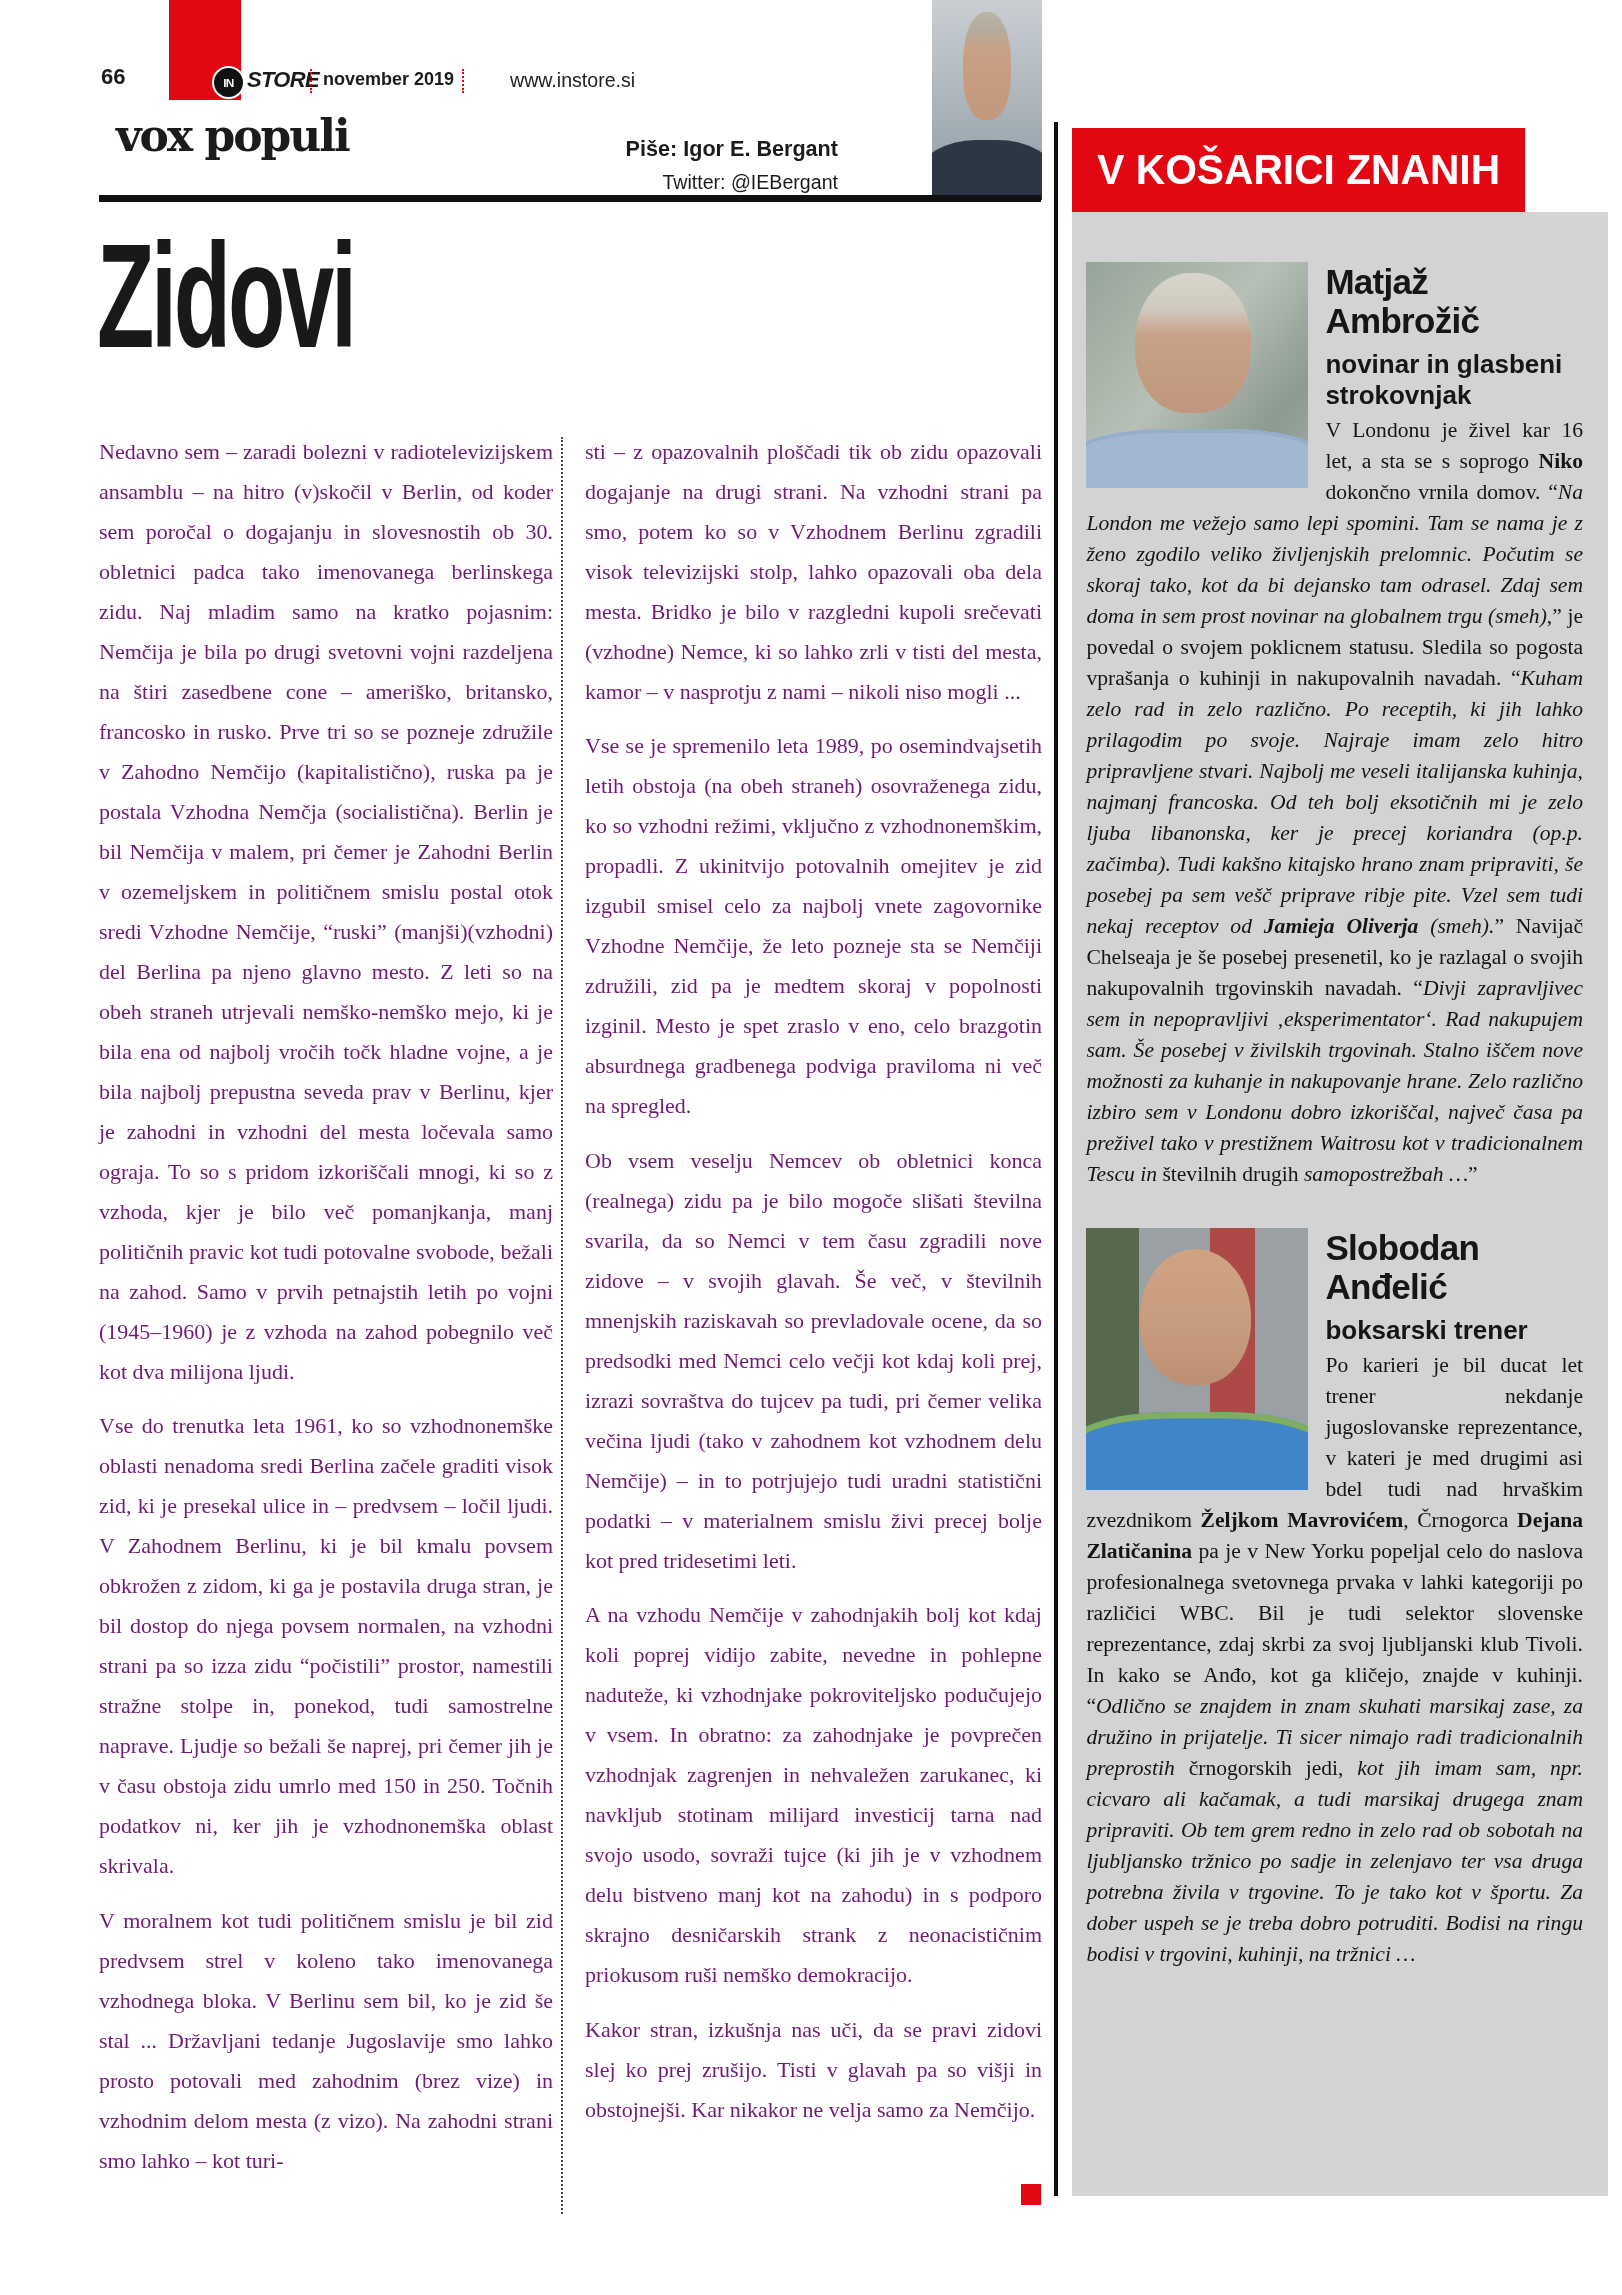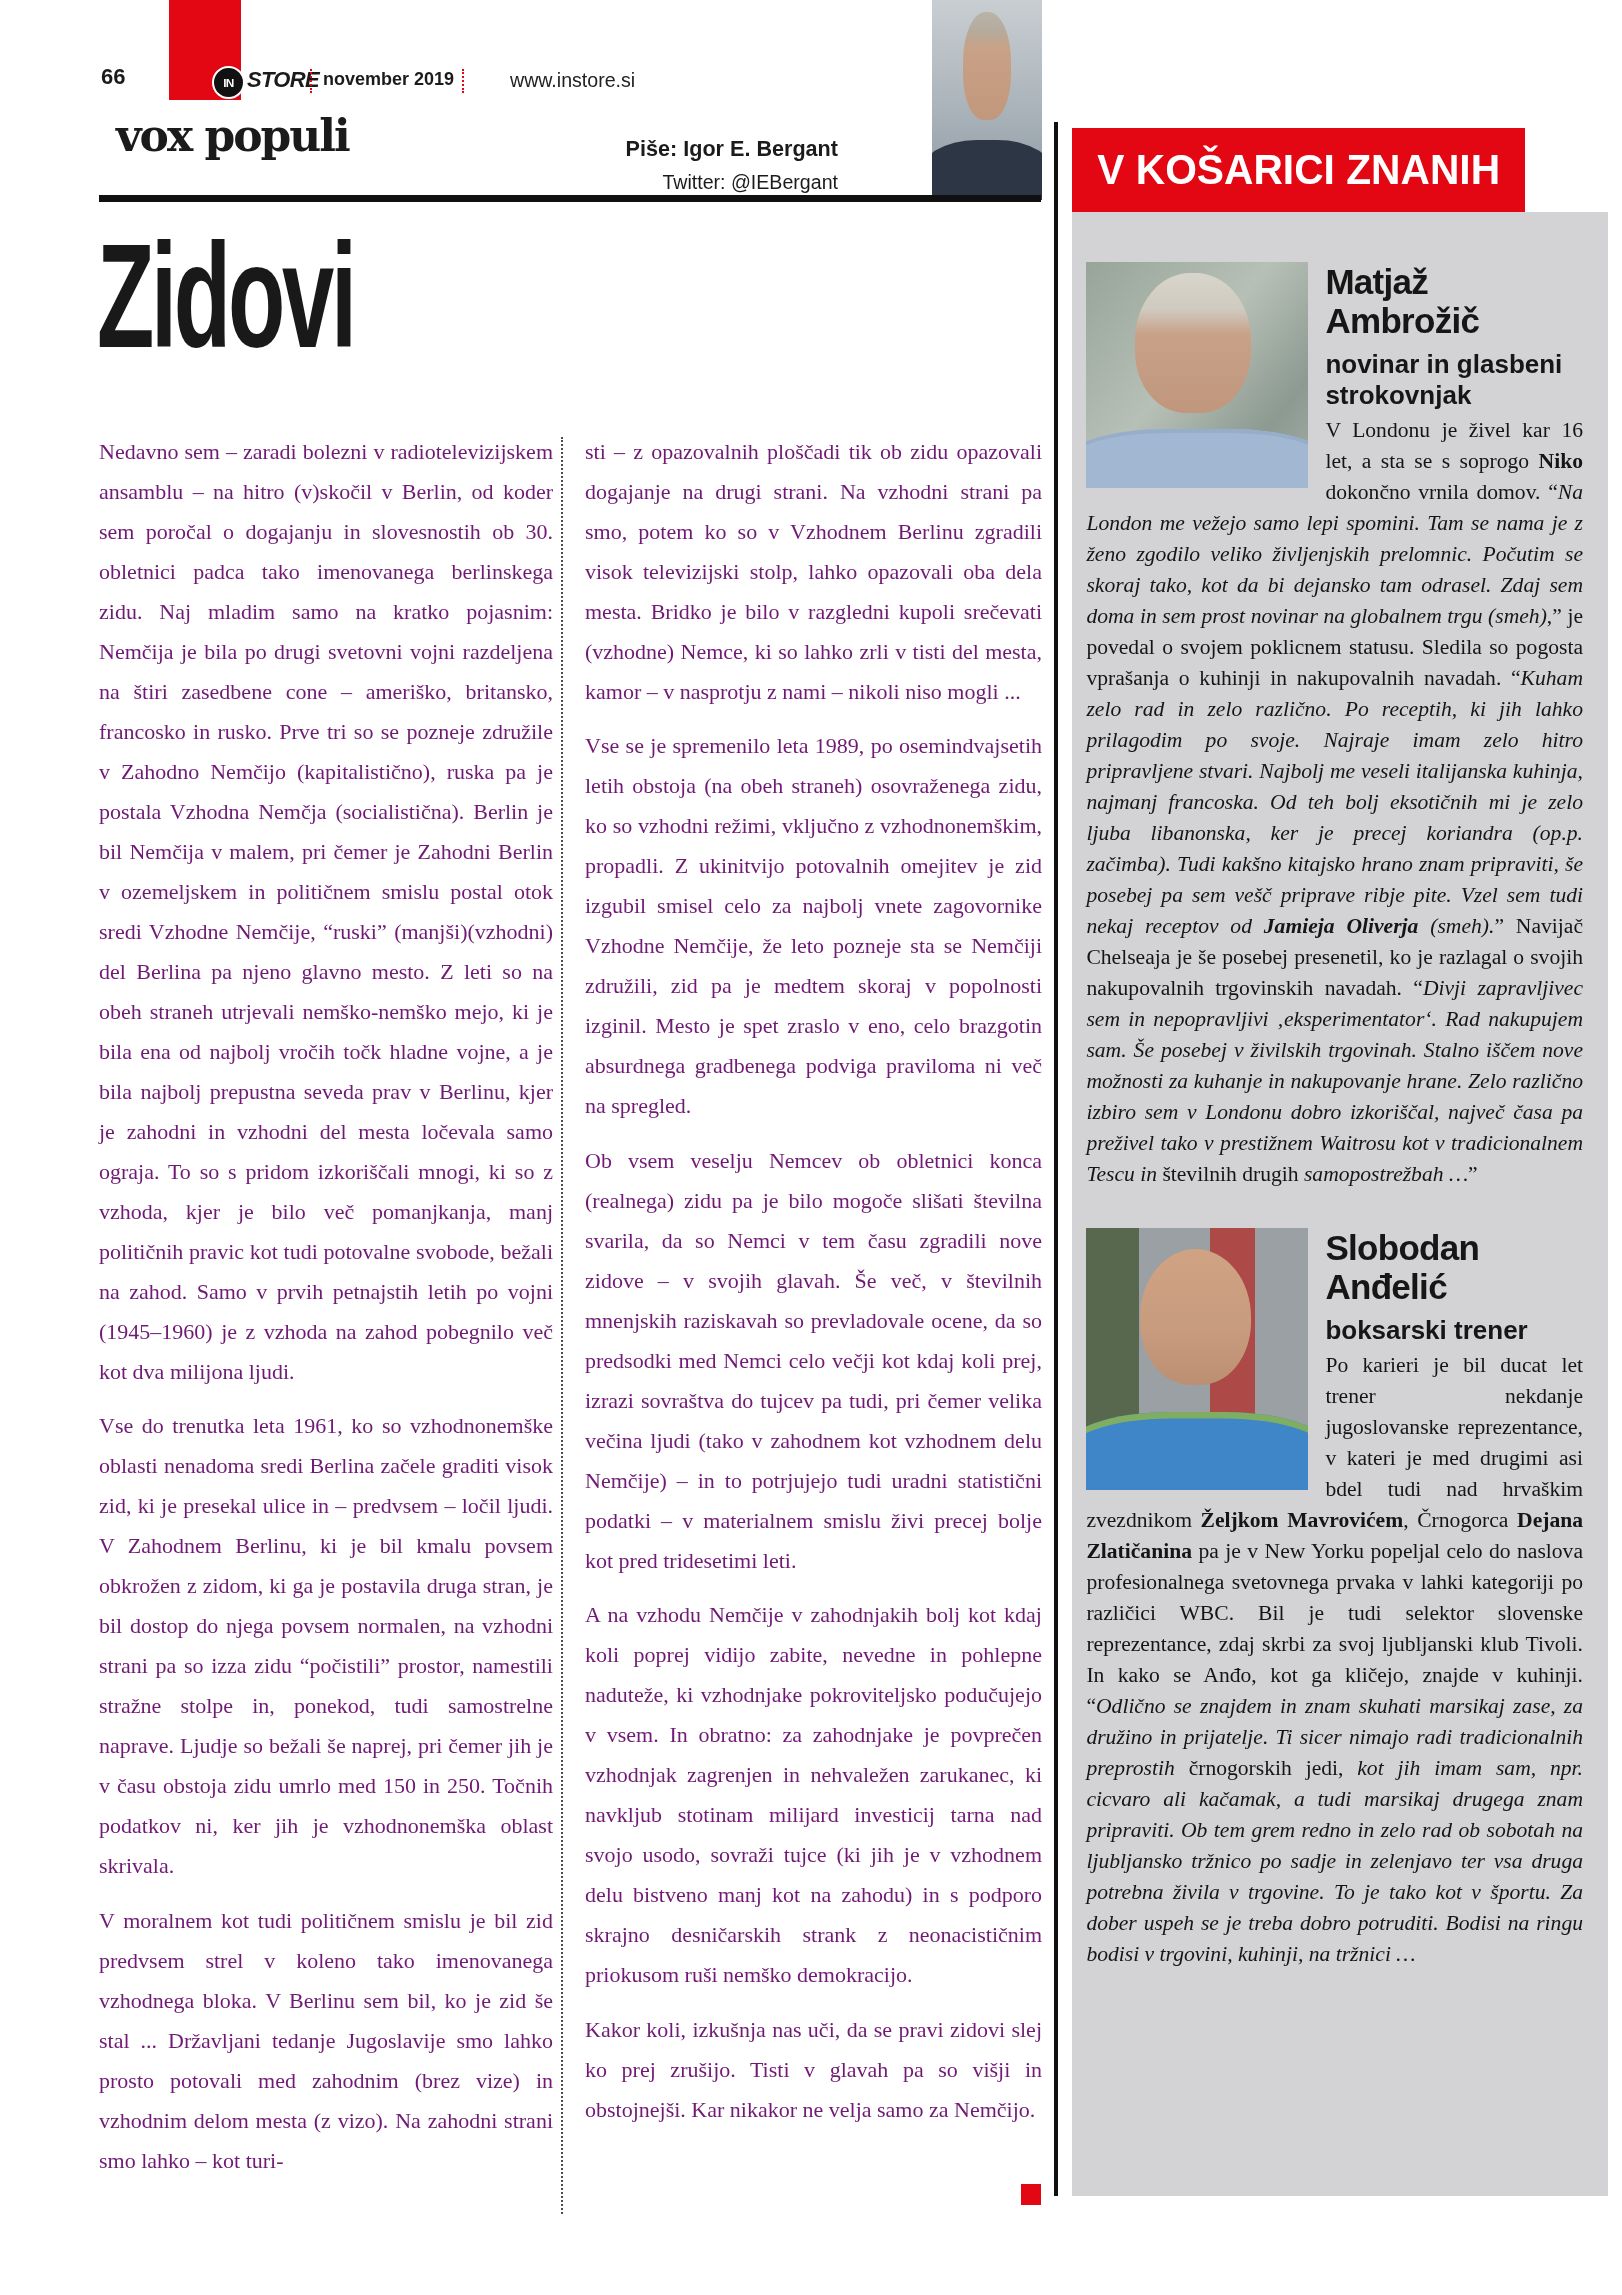--- a/index.html
+++ b/index.html
@@ -112,21 +112,21 @@
       <p>Nedavno sem – zaradi bolezni v radiotelevizijskem ansamblu – na hitro (v)skočil v Berlin, od koder sem poročal o dogajanju in slovesnostih ob 30. obletnici padca tako imenovanega berlinskega zidu. Naj mladim samo na kratko pojasnim: Nemčija je bila po drugi svetovni vojni razdeljena na štiri zasedbene cone – ameriško, britansko, francosko in rusko. Prve tri so se pozneje združile v Zahodno Nemčijo (kapitalistično), ruska pa je postala Vzhodna Nemčja (socialistična). Berlin je bil Nemčija v malem, pri čemer je Zahodni Berlin v ozemeljskem in političnem smislu postal otok sredi Vzhodne Nemčije, “ruski” (manjši)(vzhodni) del Berlina pa njeno glavno mesto. Z leti so na obeh straneh utrjevali nemško-nemško mejo, ki je bila ena od najbolj vročih točk hladne vojne, a je bila najbolj prepustna seveda prav v Berlinu, kjer je zahodni in vzhodni del mesta ločevala samo ograja. To so s pridom izkoriščali mnogi, ki so z vzhoda, kjer je bilo več pomanjkanja, manj političnih pravic kot tudi potovalne svobode, bežali na zahod. Samo v prvih petnajstih letih po vojni (1945–1960) je z vzhoda na zahod pobegnilo več kot dva milijona ljudi.</p>
       <p>Vse do trenutka leta 1961, ko so vzhodnonemške oblasti nenadoma sredi Berlina začele graditi visok zid, ki je presekal ulice in – predvsem – ločil ljudi. V Zahodnem Berlinu, ki je bil kmalu povsem obkrožen z zidom, ki ga je postavila druga stran, je bil dostop do njega povsem normalen, na vzhodni strani pa so izza zidu “počistili” prostor, namestili stražne stolpe in, ponekod, tudi samostrelne naprave. Ljudje so bežali še naprej, pri čemer jih je v času obstoja zidu umrlo med 150 in 250. Točnih podatkov ni, ker jih je vzhodnonemška oblast skrivala.</p>
       <p>V moralnem kot tudi političnem smislu je bil zid predvsem strel v koleno tako imenovanega vzhodnega bloka. V Berlinu sem bil, ko je zid še stal ... Državljani tedanje Jugoslavije smo lahko prosto potovali med zahodnim (brez vize) in vzhodnim delom mesta (z vizo). Na zahodni strani smo lahko – kot turi-</p>
     </div>
   <div class="col-divider"></div>
   <div class="body-col col-2">
       <p>sti – z opazovalnih ploščadi tik ob zidu opazovali dogajanje na drugi strani. Na vzhodni strani pa smo, potem ko so v Vzhodnem Berlinu zgradili visok televizijski stolp, lahko opazovali oba dela mesta. Bridko je bilo v razgledni kupoli srečevati (vzhodne) Nemce, ki so lahko zrli v tisti del mesta, kamor – v nasprotju z nami – nikoli niso mogli ...</p>
       <p>Vse se je spremenilo leta 1989, po osemindvajsetih letih obstoja (na obeh straneh) osovraženega zidu, ko so vzhodni režimi, vključno z vzhodnonemškim, propadli. Z ukinitvijo potovalnih omejitev je zid izgubil smisel celo za najbolj vnete zagovornike Vzhodne Nemčije, že leto pozneje sta se Nemčiji združili, zid pa je medtem skoraj v popolnosti izginil. Mesto je spet zraslo v eno, celo brazgotin absurdnega gradbenega podviga praviloma ni več na spregled.</p>
       <p>Ob vsem veselju Nemcev ob obletnici konca (realnega) zidu pa je bilo mogoče slišati številna svarila, da so Nemci v tem času zgradili nove zidove – v svojih glavah. Še več, v številnih mnenjskih raziskavah so prevladovale ocene, da so predsodki med Nemci celo večji kot kdaj koli prej, izrazi sovraštva do tujcev pa tudi, pri čemer velika večina ljudi (tako v zahodnem kot vzhodnem delu Nemčije) – in to potrjujejo tudi uradni statistični podatki – v materialnem smislu živi precej bolje kot pred tridesetimi leti.</p>
       <p>A na vzhodu Nemčije v zahodnjakih bolj kot kdaj koli poprej vidijo zabite, nevedne in pohlepne naduteže, ki vzhodnjake pokroviteljsko podučujejo v vsem. In obratno: za zahodnjake je povprečen vzhodnjak zagrenjen in nehvaležen zarukanec, ki navkljub stotinam milijard investicij tarna nad svojo usodo, sovraži tujce (ki jih je v vzhodnem delu bistveno manj kot na zahodu) in s podporo skrajno desničarskih strank z neonacističnim priokusom ruši nemško demokracijo.</p>
-      <p>Kakor koli, izkušnja nas uči, da se pravi zidovi slej ko prej zrušijo. Tisti v glavah pa so višji in obstojnejši. Kar nikakor ne velja samo za Nemčijo.</p>
+      <p>Kakor stran, izkušnja nas uči, da se pravi zidovi slej ko prej zrušijo. Tisti v glavah pa so višji in obstojnejši. Kar nikakor ne velja samo za Nemčijo.</p>
     </div>
   <div class="end-square"></div>
 
   <div class="sidebar-banner">
     <span>V KOŠARICI ZNANIH</span>
   </div>
 
   <div class="sidebar-box">
 
     <div class="profile">

